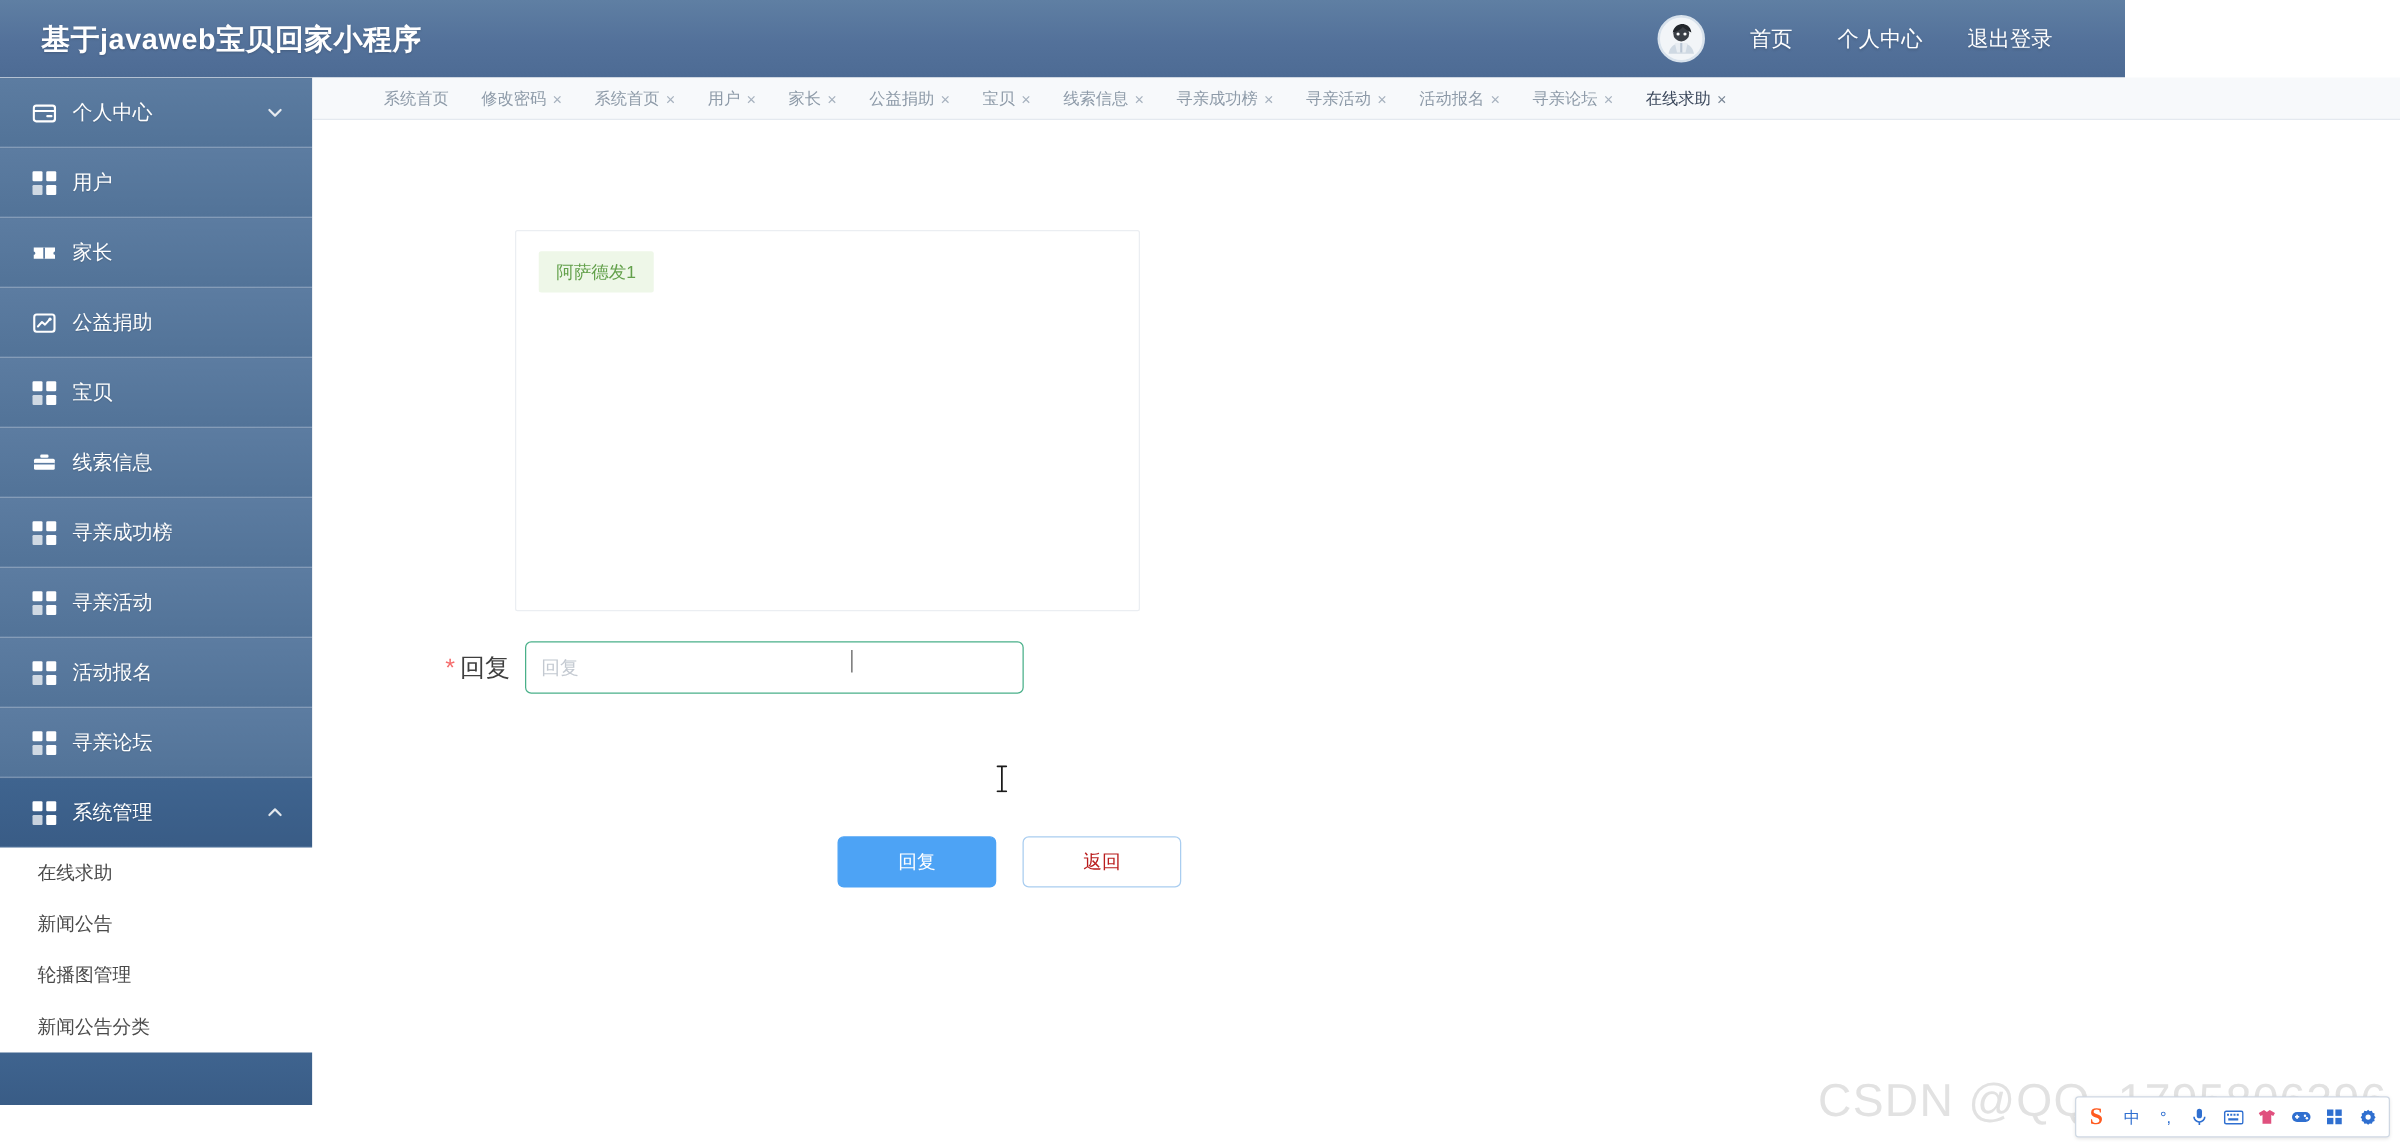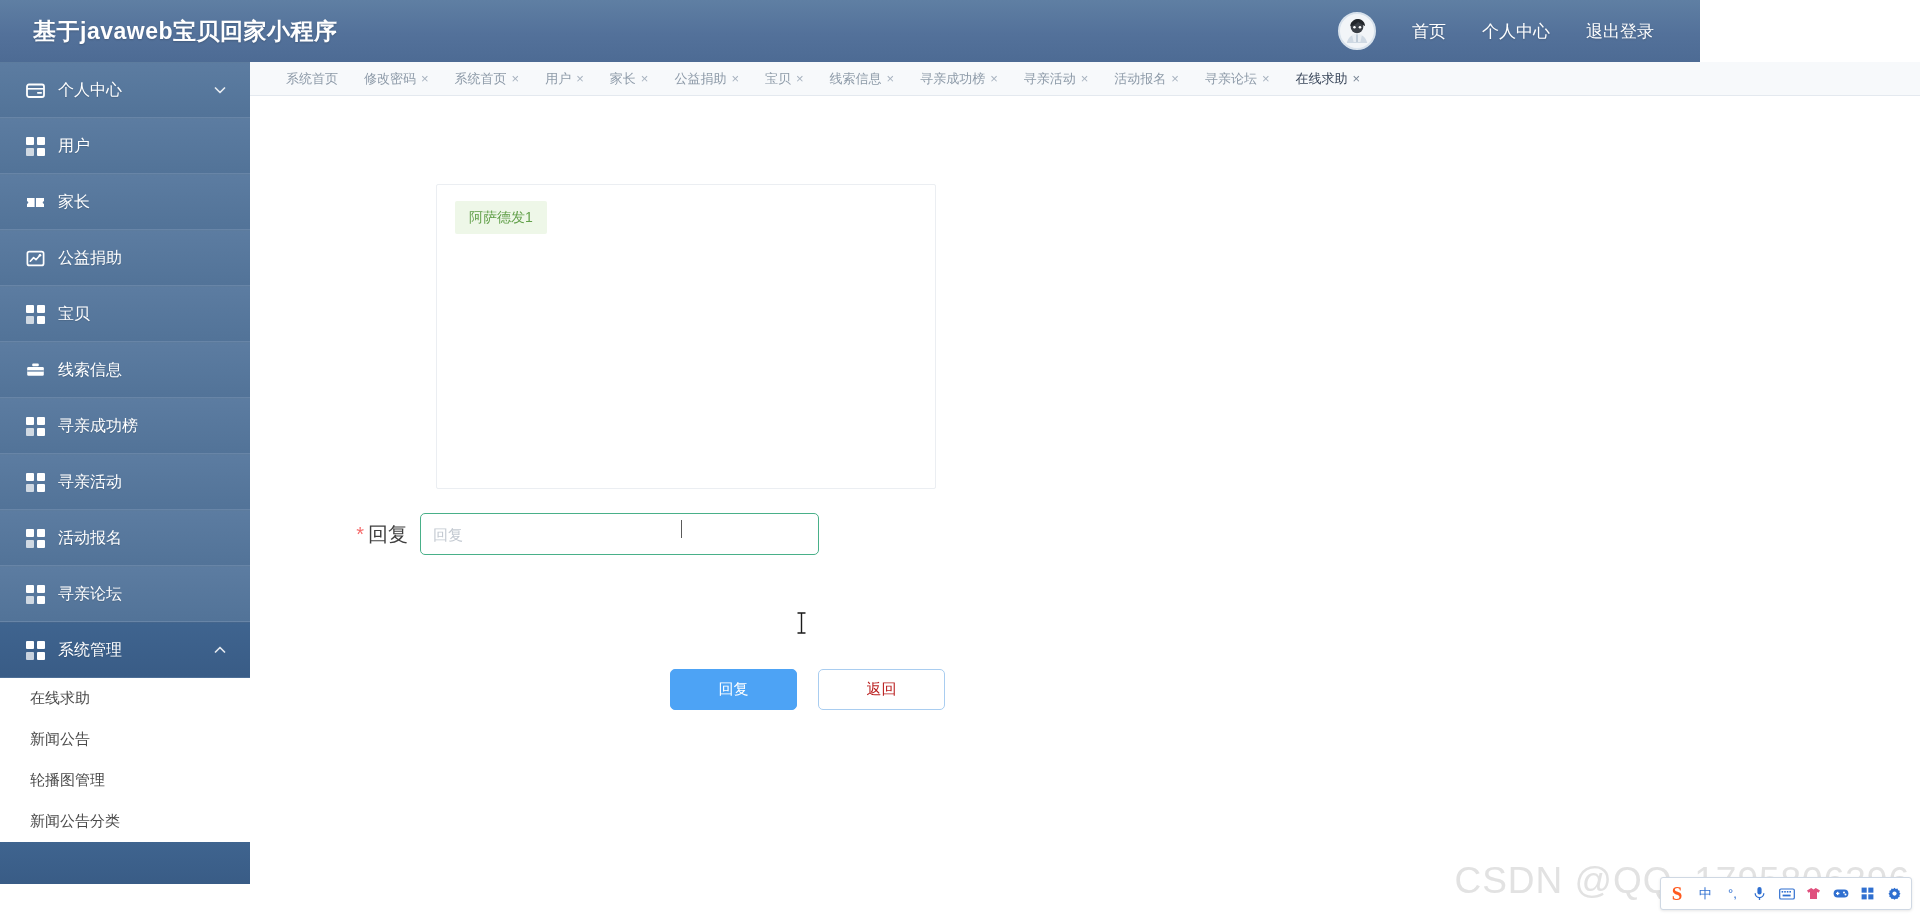--- a/index.html
+++ b/index.html
@@ -15,21 +15,21 @@
   .header {
     position: absolute; left: 0; top: 0; width: 1700px; height: 62px;
     background: linear-gradient(180deg, #5f7fa3 0%, #53719a 55%, #4d6b94 100%);
     display: flex; align-items: center; justify-content: space-between;
   }
   .header-title {
     color: #ffffff; font-size: 23px; font-weight: 600;
     margin-left: 33px; letter-spacing: .5px;
     text-shadow: 0 1px 2px rgba(0,0,0,.18);
   }
-  .header-right { display: flex; align-items: center; margin-right: 46px; gap: 0; }
+  .header-right { display: flex; align-items: center; margin-right: 58px; gap: 0; }
   .avatar {
     width: 38px; height: 38px; border-radius: 50%;
     background: #e9eef4; border: 2px solid #d8e2ec;
     overflow: hidden; position: relative; flex: none;
   }
   .avatar svg { display: block; width: 100%; height: 100%; }
   .header-link {
     color: #ffffff; font-size: 17px; margin-left: 36px;
     cursor: pointer; white-space: nowrap;
     text-shadow: 0 1px 2px rgba(0,0,0,.15);
@@ -77,21 +77,21 @@
   }
   .sidebar-footer {
     height: 42px;
     background: linear-gradient(180deg, #3f648f 0%, #395c86 100%);
   }
 
   
   .tabbar {
     position: absolute; left: 250px; top: 62px; width: 1670px; height: 34px;
     background: #f7f9fb; border-bottom: 1px solid #e4e9ef;
-    display: flex; align-items: center; padding-left: 23px; gap: 0;
+    display: flex; padding-left: 44px; gap: 0;
     overflow: hidden;
   }
   .tab {
     display: flex; align-items: center; white-space: nowrap;
     font-size: 13px; color: #8d9aa8; cursor: pointer;
     padding: 0 13px; height: 34px; line-height: 34px;
   }
   .tab.active { color: #39465a; }
   .tab-close {
     margin-left: 5px; font-size: 13px; color: #a7b2bf;
@@ -99,21 +99,21 @@
   }
   .tab.active .tab-close { color: #7a8796; }
 
   
   .content {
     position: absolute; left: 250px; top: 96px;
     width: 1670px; height: 820px; background: #ffffff;
   }
 
   .msg-card {
-    position: absolute; left: 186px; top: 88px;
+    position: absolute; left: 162px; top: 88px;
     width: 500px; height: 305px;
     background: #ffffff;
     border: 1px solid #ebeef2;
     border-radius: 2px;
   }
   .msg-bubble {
     display: inline-block;
     margin: 16px 0 0 18px;
     padding: 7px 14px;
     background: #eef7e8;

